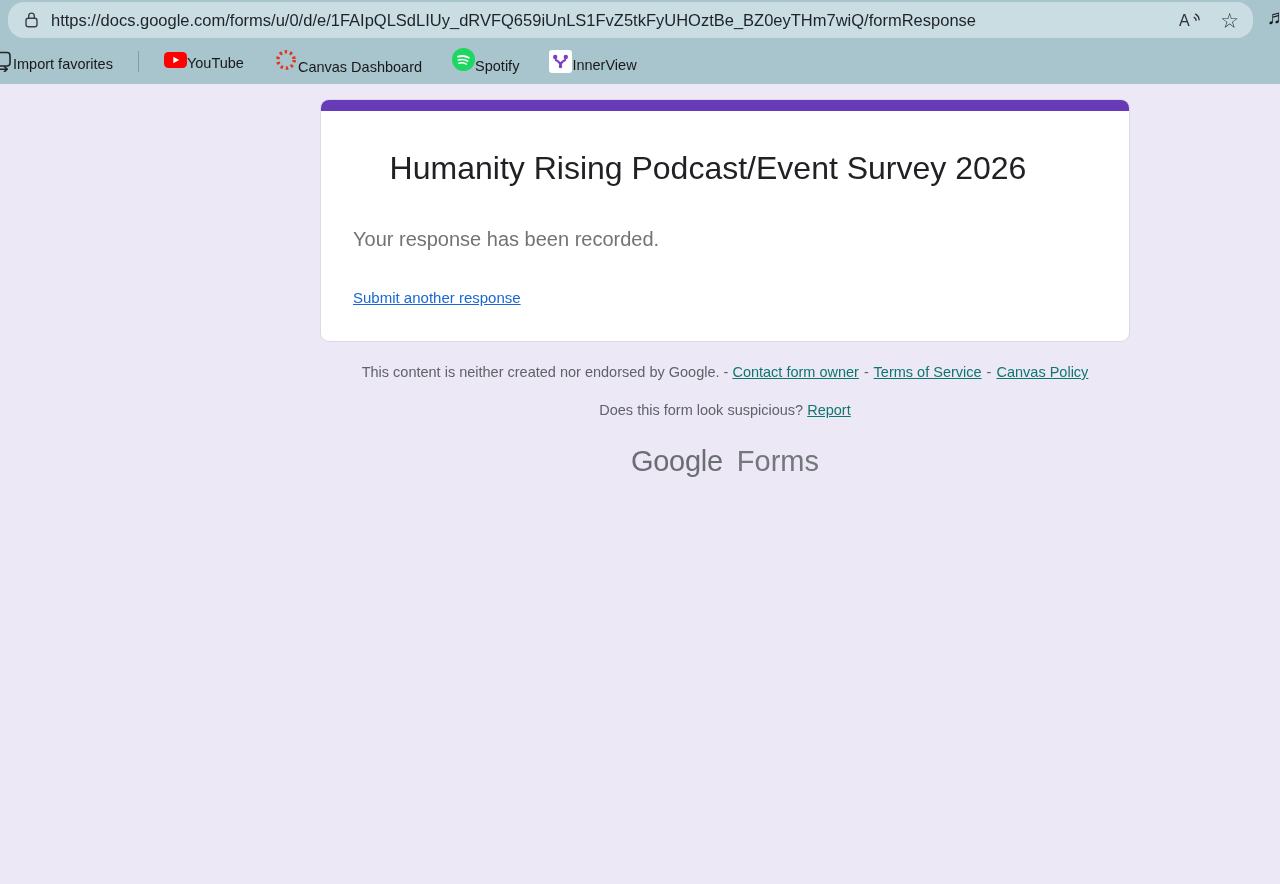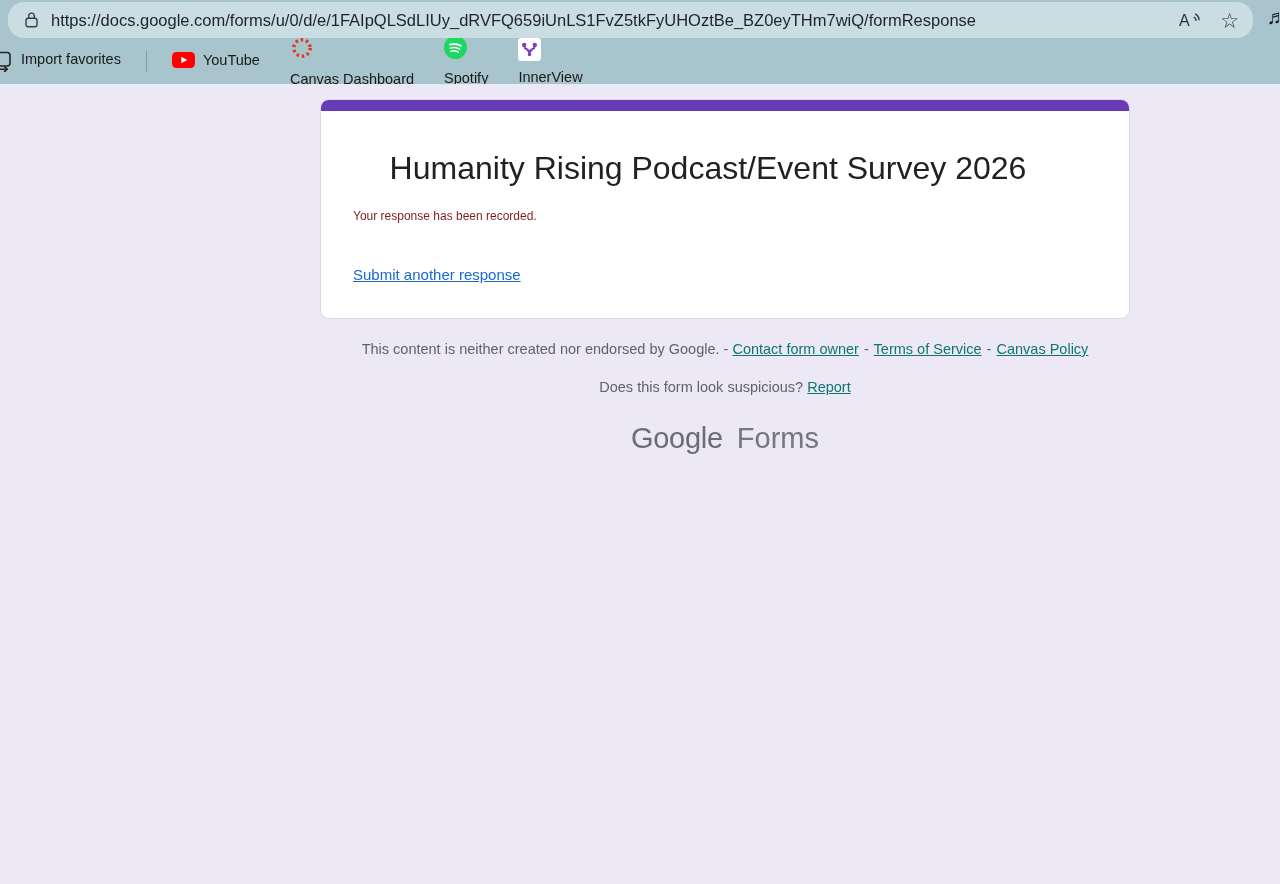--- a/index.html
+++ b/index.html
@@ -28,44 +28,44 @@
     letter-spacing:0;
   }
   .pill-icons{display:flex;align-items:center;gap:17px;margin-left:10px;flex:0 0 auto;}
   .read-aloud{display:flex;align-items:center;cursor:pointer;}
   .star{font-size:21px;color:#2f3336;line-height:1;cursor:pointer;}
   .media-note{
     position:absolute;right:-7px;top:6px;font-size:20px;color:#16181a;cursor:pointer;
   }
   
   .bm-row{display:flex;align-items:center;height:46px;color:#17191b;font-size:14.5px;}
-  .bm-item{display:flex;align-items:flex-start;gap:8px;cursor:pointer;white-space:nowrap;}
+  .bm-item{display:flex;align-items:flex-end;gap:0;cursor:pointer;white-space:nowrap;}
   .bm-import{margin-left:0;}
   .clip{width:13px;height:21px;overflow:hidden;display:inline-block;}
   .clip svg{margin-left:-9px;display:block;}
   .bm-divider{width:1px;height:21px;background:#7f9ba3;margin:0 25px;}
-  .bm-item + .bm-item{margin-left:30px;flex-direction:column;}
+  .bm-item + .bm-item{margin-left:30px;}
   .iv-tile{
     width:23px;height:23px;background:#fff;border-radius:3px;
     display:flex;align-items:center;justify-content:center;
   }
   
   .page{height:800px;background:var(--page-bg);}
   .content{width:810px;margin-left:320px;padding-top:15px;}
   .card{
     background:#fff;border:1px solid #dcd8e6;border-radius:9px;overflow:hidden;
   }
   .accent-bar{height:11px;background:var(--accent);}
   .card-body{padding:33px 32px 32px;}
   .form-title{
     margin:0;font-size:32px;font-weight:400;color:#202124;line-height:48px;
     max-width:710px;
     text-align:center;
   }
-  .msg{margin:13px 0 0;font-size:12px;color:#7f1d1d;line-height:22px;}
+  .msg{margin:36px 0 0;font-size:20px;color:#737373;line-height:22px;}
   .submit-link{
     display:inline-block;margin-top:37px;font-size:15px;line-height:22px;
     color:var(--link);text-decoration:underline;cursor:pointer;
   }
   .footer{width:810px;text-align:center;color:#5f6368;font-size:14.5px;}
   .f1{margin-top:20px;line-height:20px;}
   .f2{margin-top:18px;line-height:20px;}
   .footer a{color:#0f766e;text-decoration:underline;cursor:pointer;}
   .f-sep{margin:0 1px;}
   .logo{margin-top:25px;font-size:29px;color:#6a6d71;line-height:32px;}

